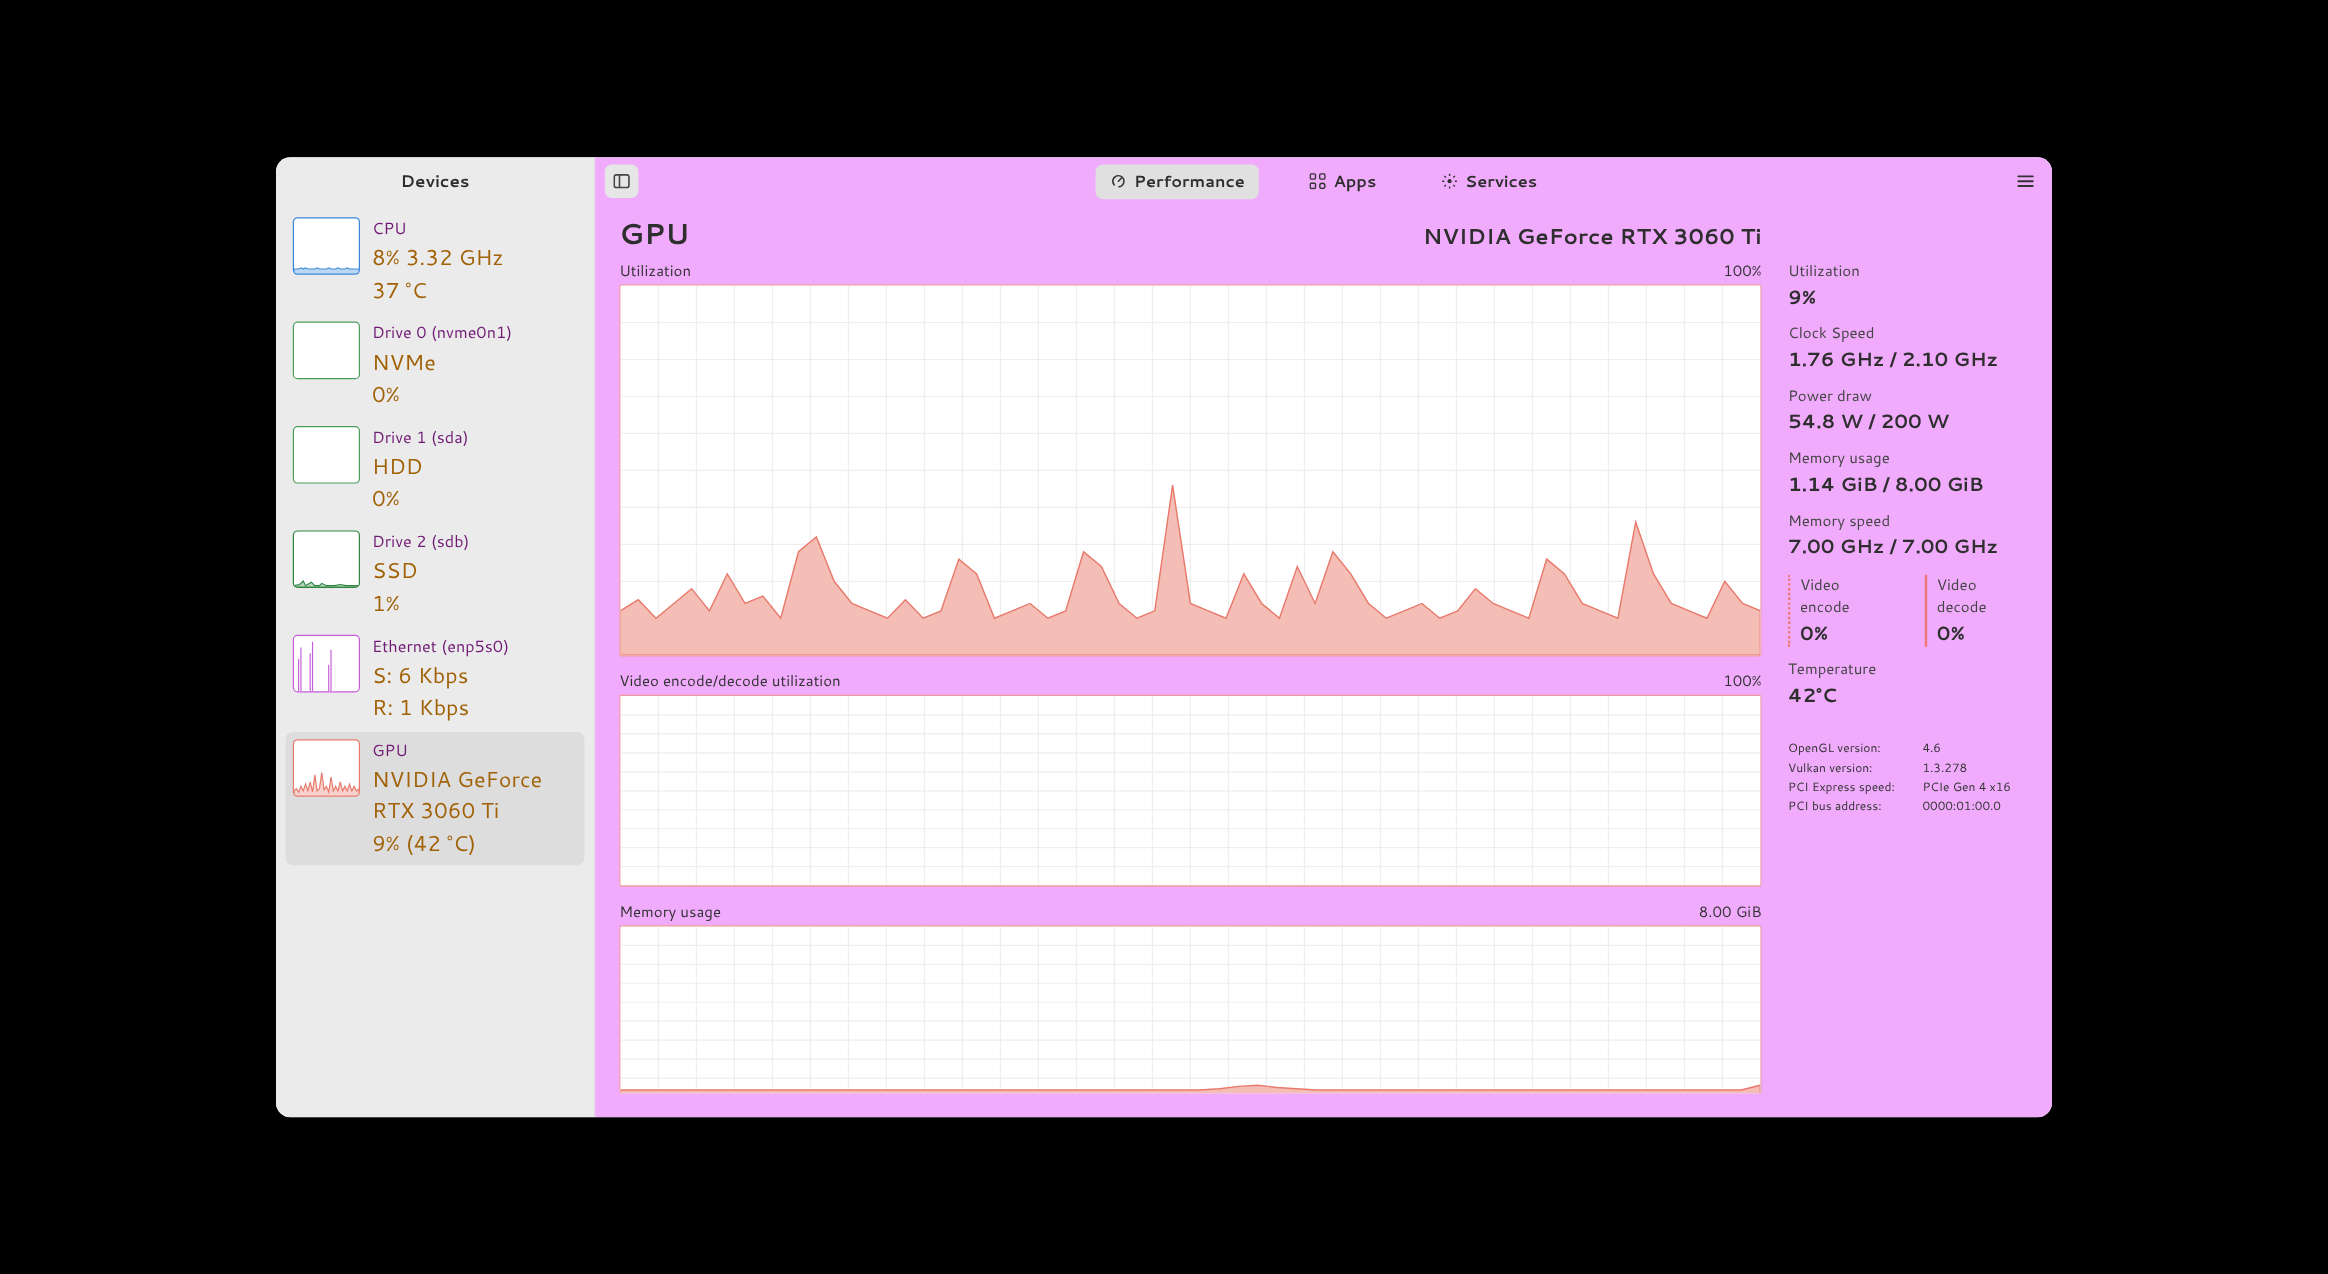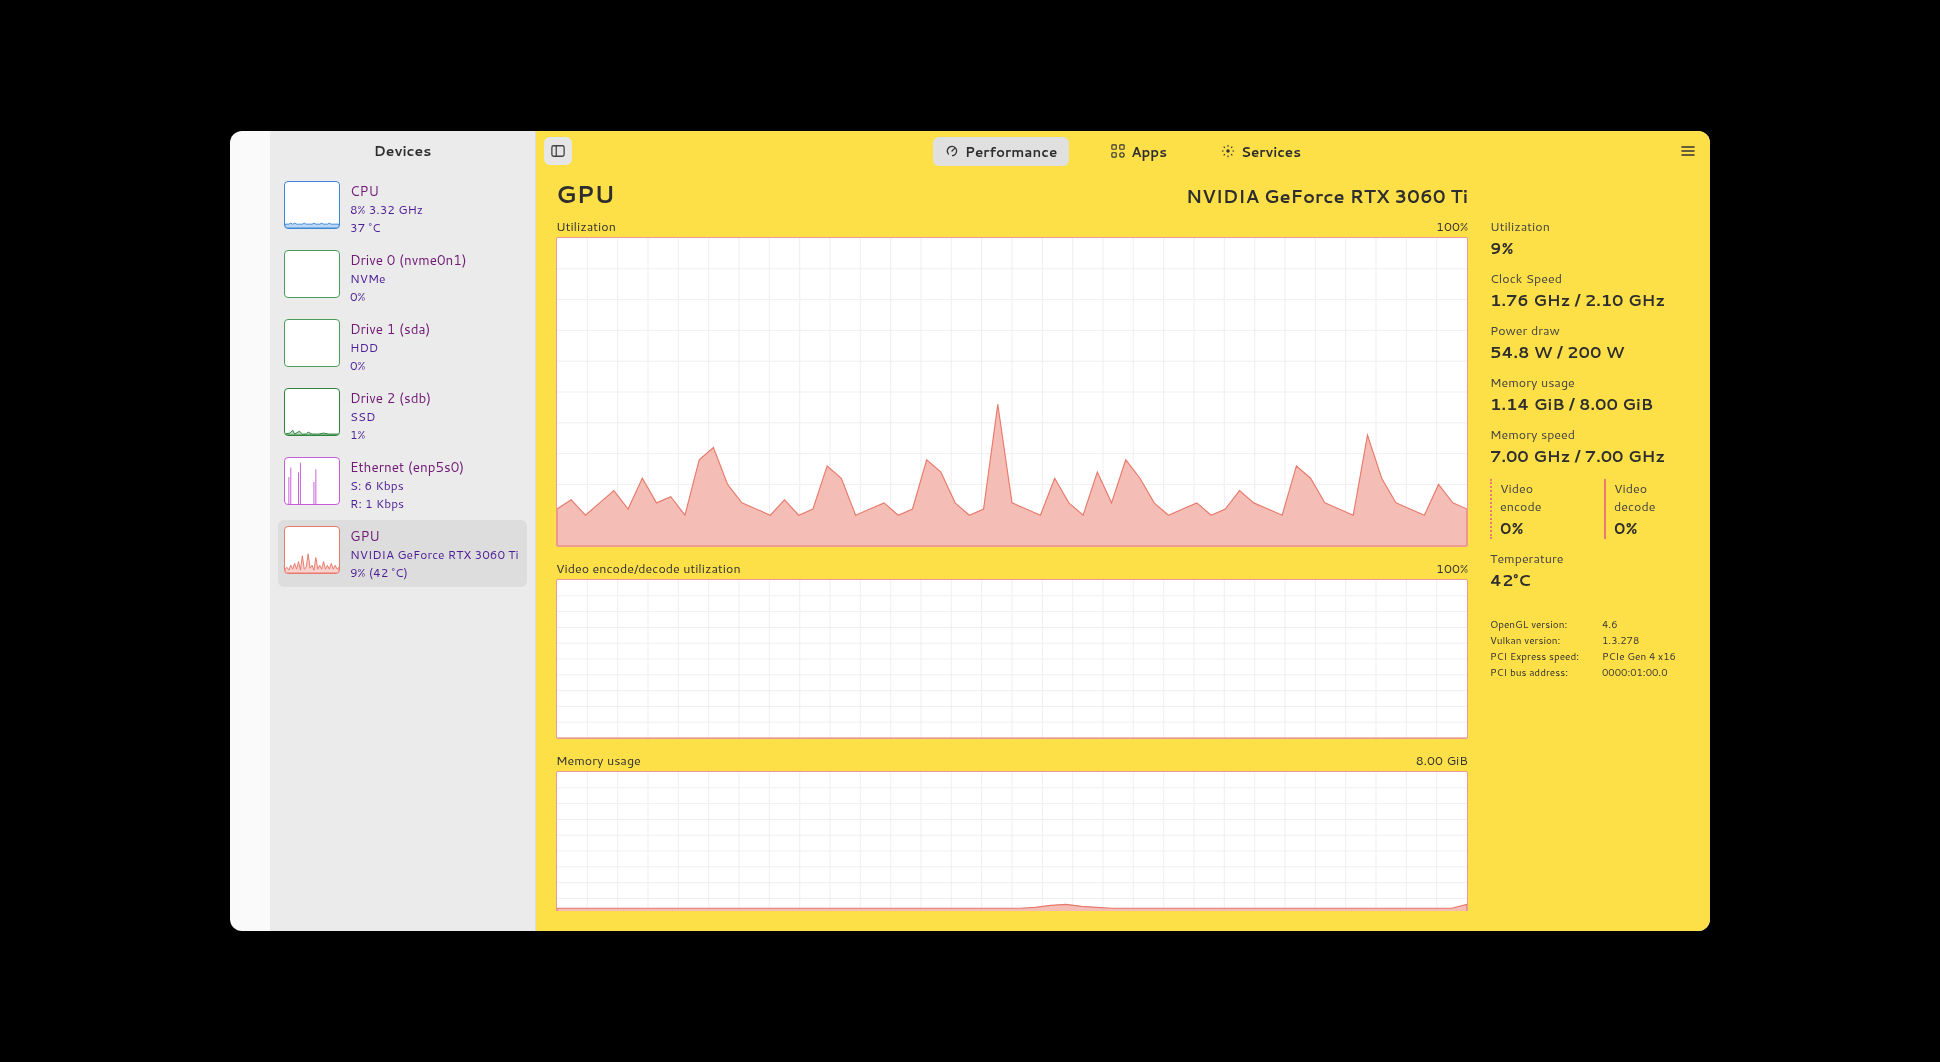--- a/index.html
+++ b/index.html
@@ -13,21 +13,20 @@
   font-size: 13px;
   color: #2e2e2e;
 }
 .window {
   width: 1480px;
   height: 800px;
   background: #fafafa;
   border-radius: 12px;
   overflow: hidden;
   display: flex;
-  padding-left: 40px;
 }
 .sidebar {
   width: 266px;
   background: #ebebeb;
   border-right: 1px solid #ddd;
   display: flex;
   flex-direction: column;
   flex-shrink: 0;
 }
 .sidebar-header {
@@ -54,26 +53,26 @@
   border: 1.5px solid;
   border-radius: 4px;
   position: relative;
   overflow: hidden;
   background: #fff;
   flex-shrink: 0;
 }
 .thumb svg { position:absolute; left:0; bottom:0; width:100%; height:100%; }
 .devinfo { display:flex; flex-direction:column; justify-content:center; gap:1px; color:#444;}
 .devname { font-size: 13.5px; font-weight:400; color:#701a75;}
-.devsub { font-size: 12px; color:#4c1d95; }
+.devsub { font-size: 18px; color:#a16207; }
 .main {
   flex: 1;
   display: flex;
   flex-direction: column;
-  background: #fde047;
+  background: #f0abfc;
   overflow: hidden;
 }
 .topbar {
   height: 40px;
   display: flex;
   align-items: center;
   padding: 0 8px;
   gap: 8px;
 }
 .iconbtn {

